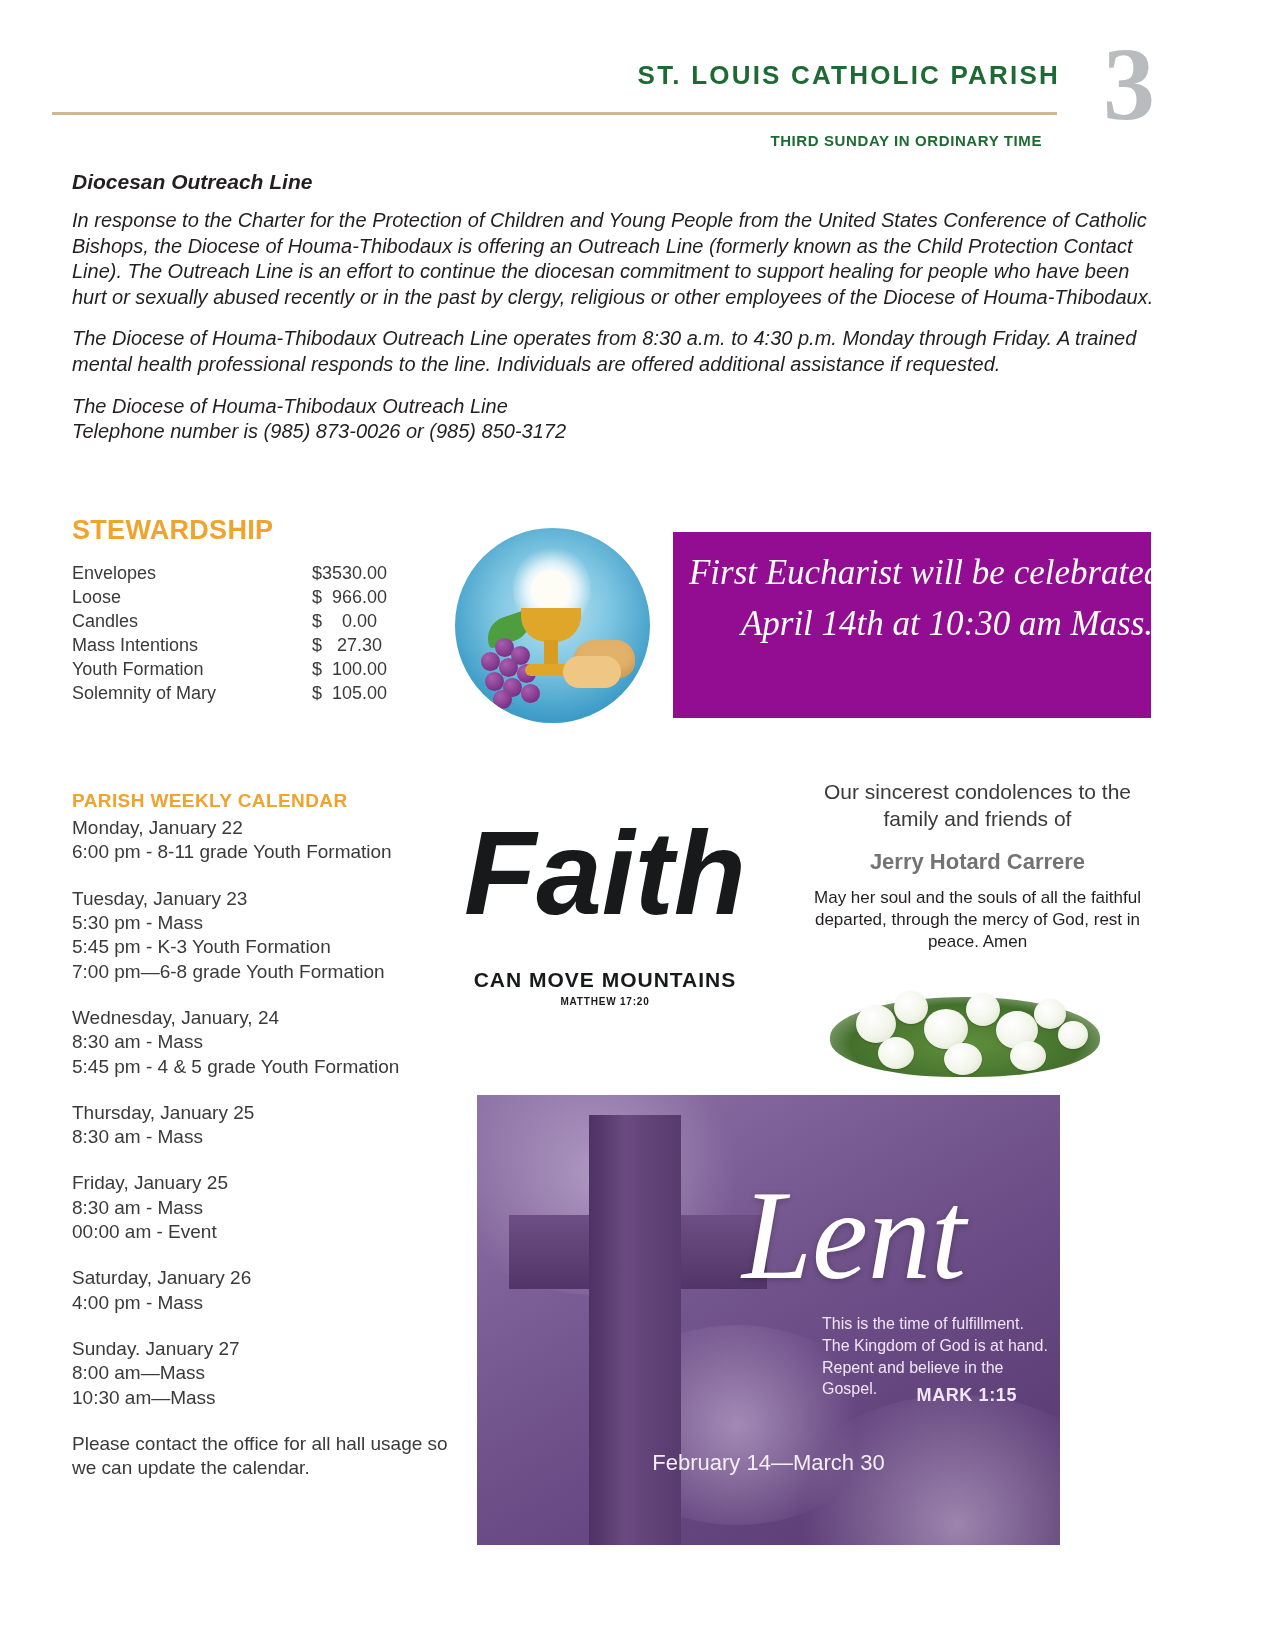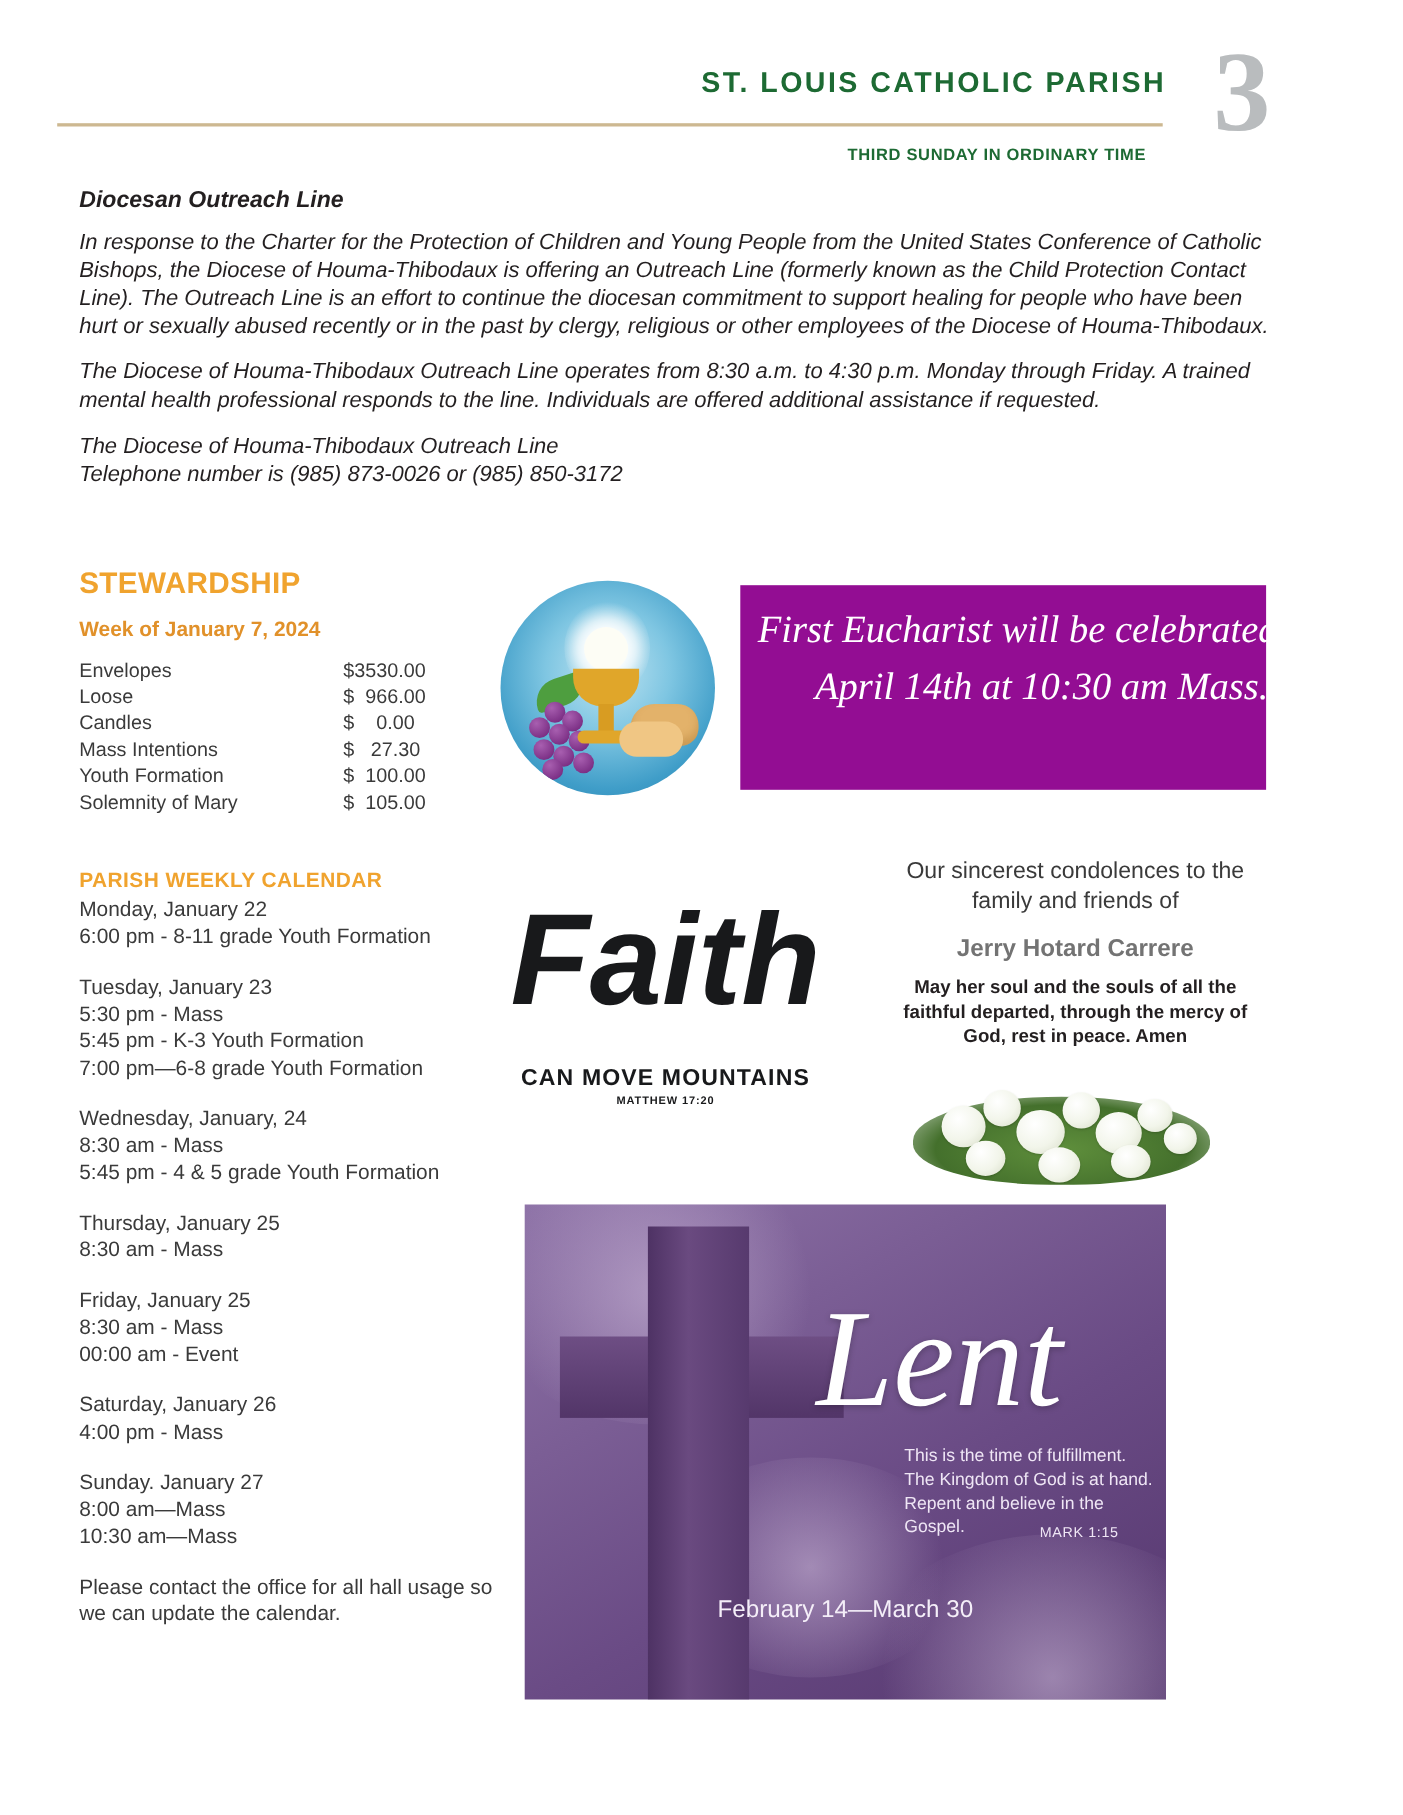--- a/index.html
+++ b/index.html
@@ -228,21 +228,21 @@
   }
   .condolence .name {
     margin-top: 16px;
     font-size: 22px;
     font-weight: bold;
     color: #737373;
   }
   .condolence .prayer {
     margin-top: 12px;
     font-size: 17px;
-    font-weight: bold;
+    font-weight: normal;
     line-height: 1.3;
     color: #231f20;
     padding: 0 6px;
   }
   .flowers {
     position: absolute;
     left: 820px; top: 955px; width: 290px; height: 135px;
   }
   .flowers .greens {
     position: absolute; left: 10px; top: 42px; width: 270px; height: 80px;
@@ -284,22 +284,22 @@
     text-shadow: 0 2px 6px rgba(0,0,0,0.25);
   }
   .lent .verse {
     position: absolute; left: 345px; top: 218px; width: 230px;
     font-size: 16px;
     line-height: 1.36;
     color: #efe6f5;
   }
   .lent .verse-ref {
     position: absolute; left: 345px; top: 290px; width: 230px;
-    font-size: 13px;
-    font-weight: normal;
+    font-size: 18px;
+    font-weight: bold;
     letter-spacing: 0.6px;
     color: #efe6f5;
     text-align: right;
     padding-right: 35px;
   }
   .lent .dates {
     position: absolute; left: 0; top: 355px; width: 583px;
     text-align: center;
     font-size: 22px;
     color: #f4eef8;
@@ -318,21 +318,20 @@
 <div class="outreach">
   <h2>Diocesan Outreach Line</h2>
   <p>In response to the Charter for the Protection of Children and Young People from the United States Conference of Catholic Bishops, the Diocese of Houma-Thibodaux is offering an Outreach Line (formerly known as the Child Protection Contact Line). The Outreach Line is an effort to continue the diocesan commitment to support healing for people who have been hurt or sexually abused recently or in the past by clergy, religious or other employees of the Diocese of Houma-Thibodaux.</p>
   <p>The Diocese of Houma-Thibodaux Outreach Line operates from 8:30 a.m. to 4:30 p.m. Monday through Friday. A trained mental health professional responds to the line. Individuals are offered additional assistance if requested.</p>
   <p class="last" style="white-space: pre-line;">The Diocese of Houma-Thibodaux Outreach Line
 Telephone number is (985) 873-0026 or (985) 850-3172</p>
 </div>
 
 <div class="stewardship">
   <h3>STEWARDSHIP</h3>
-  <h4>Week of January 7, 2024</h4>
   <div class="stew-table">
     <div class="stew-row">
       <span class="stew-label">Envelopes</span>
       <span class="stew-amount">$3530.00</span>
     </div>
     <div class="stew-row">
       <span class="stew-label">Loose</span>
       <span class="stew-amount">$  966.00</span>
     </div>
     <div class="stew-row">

